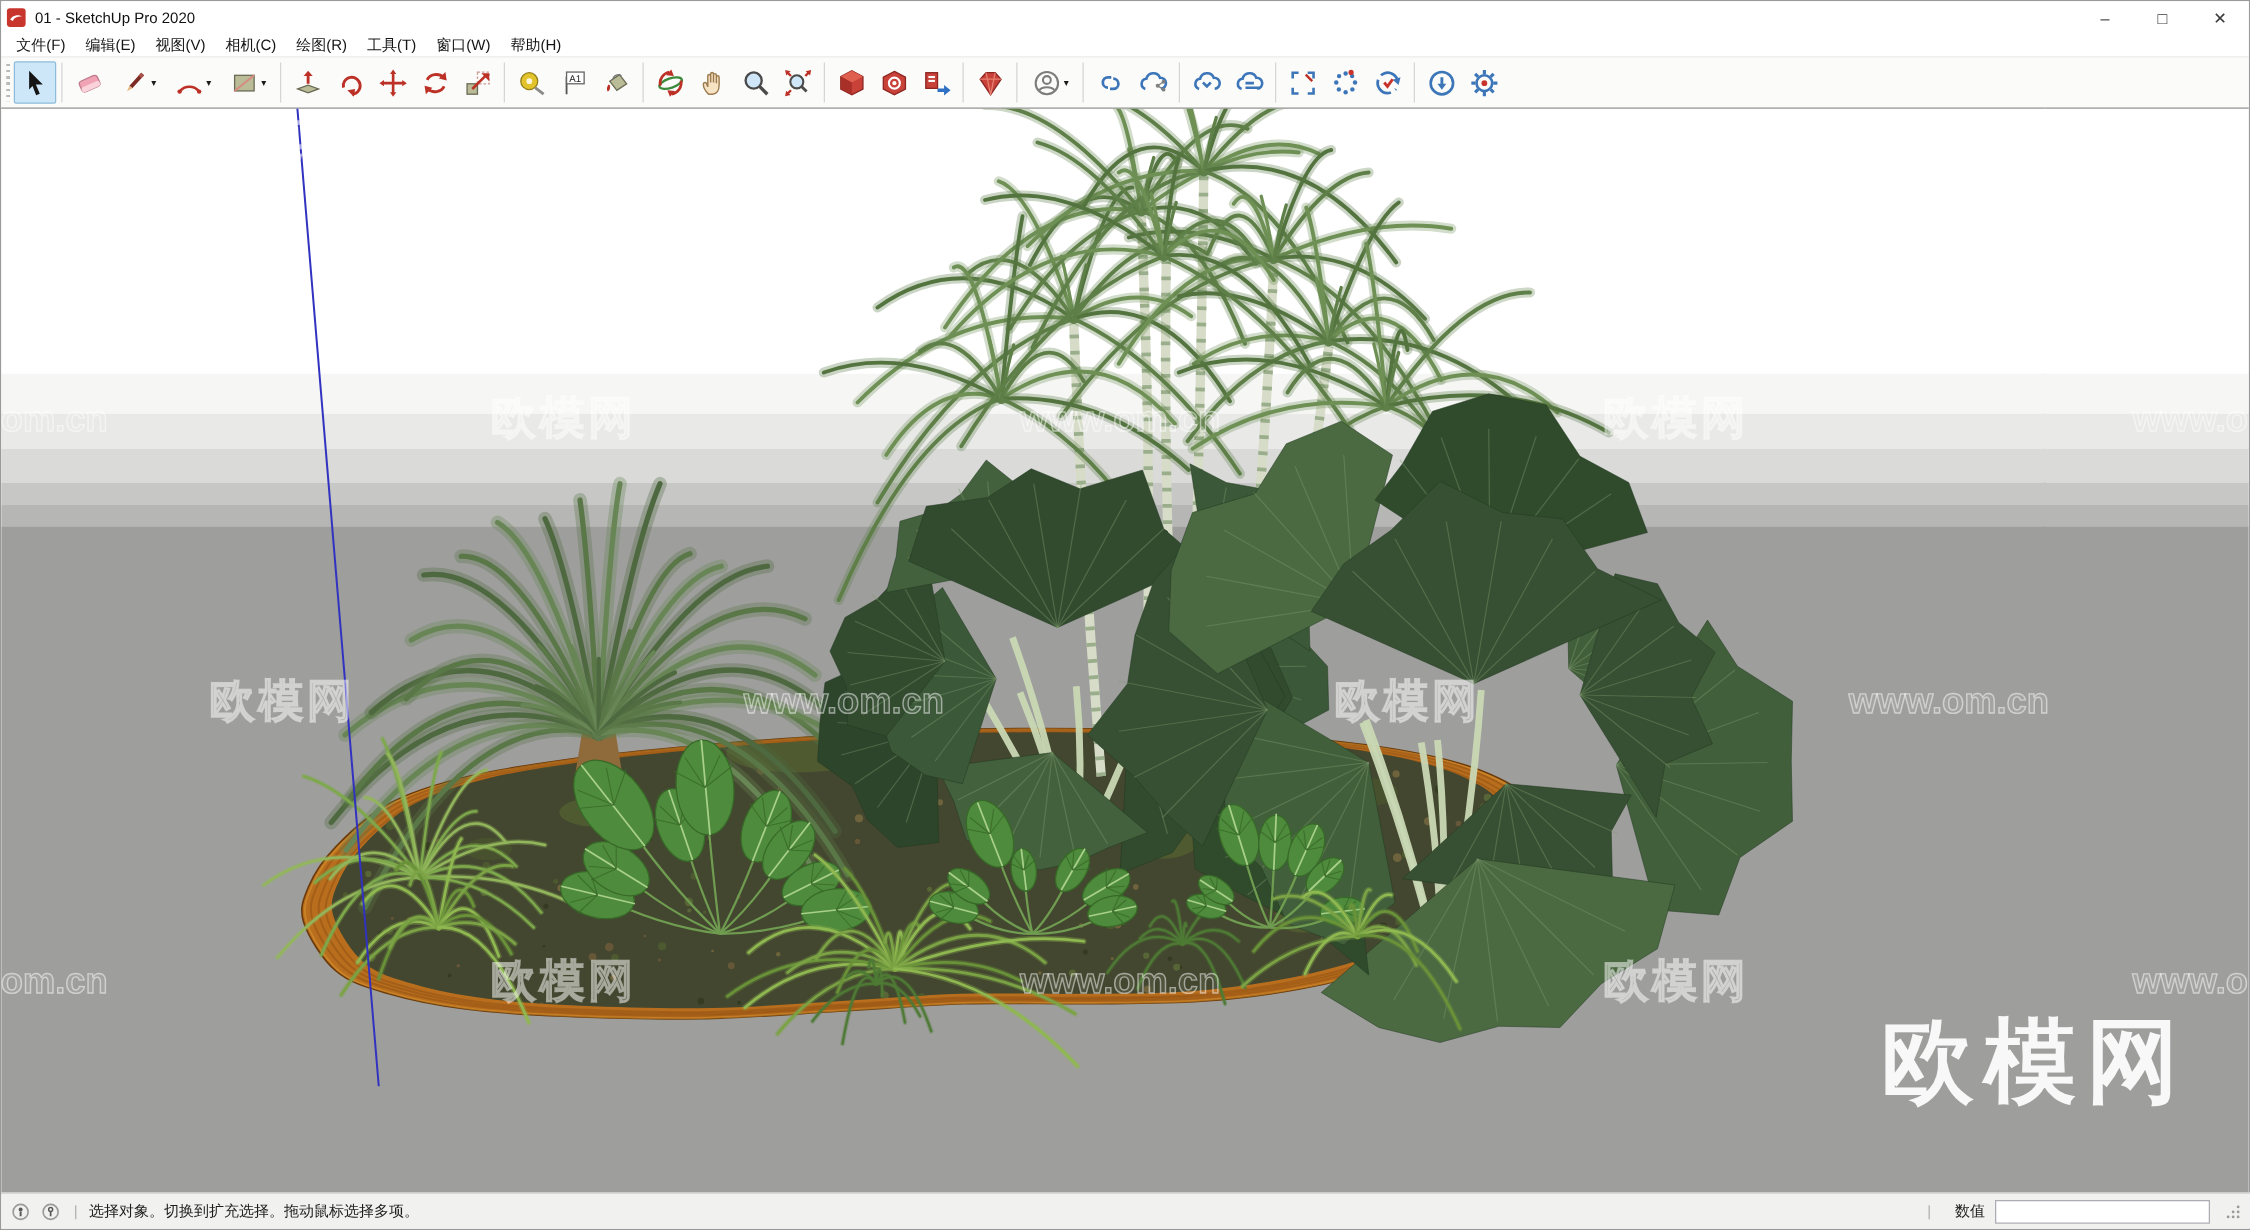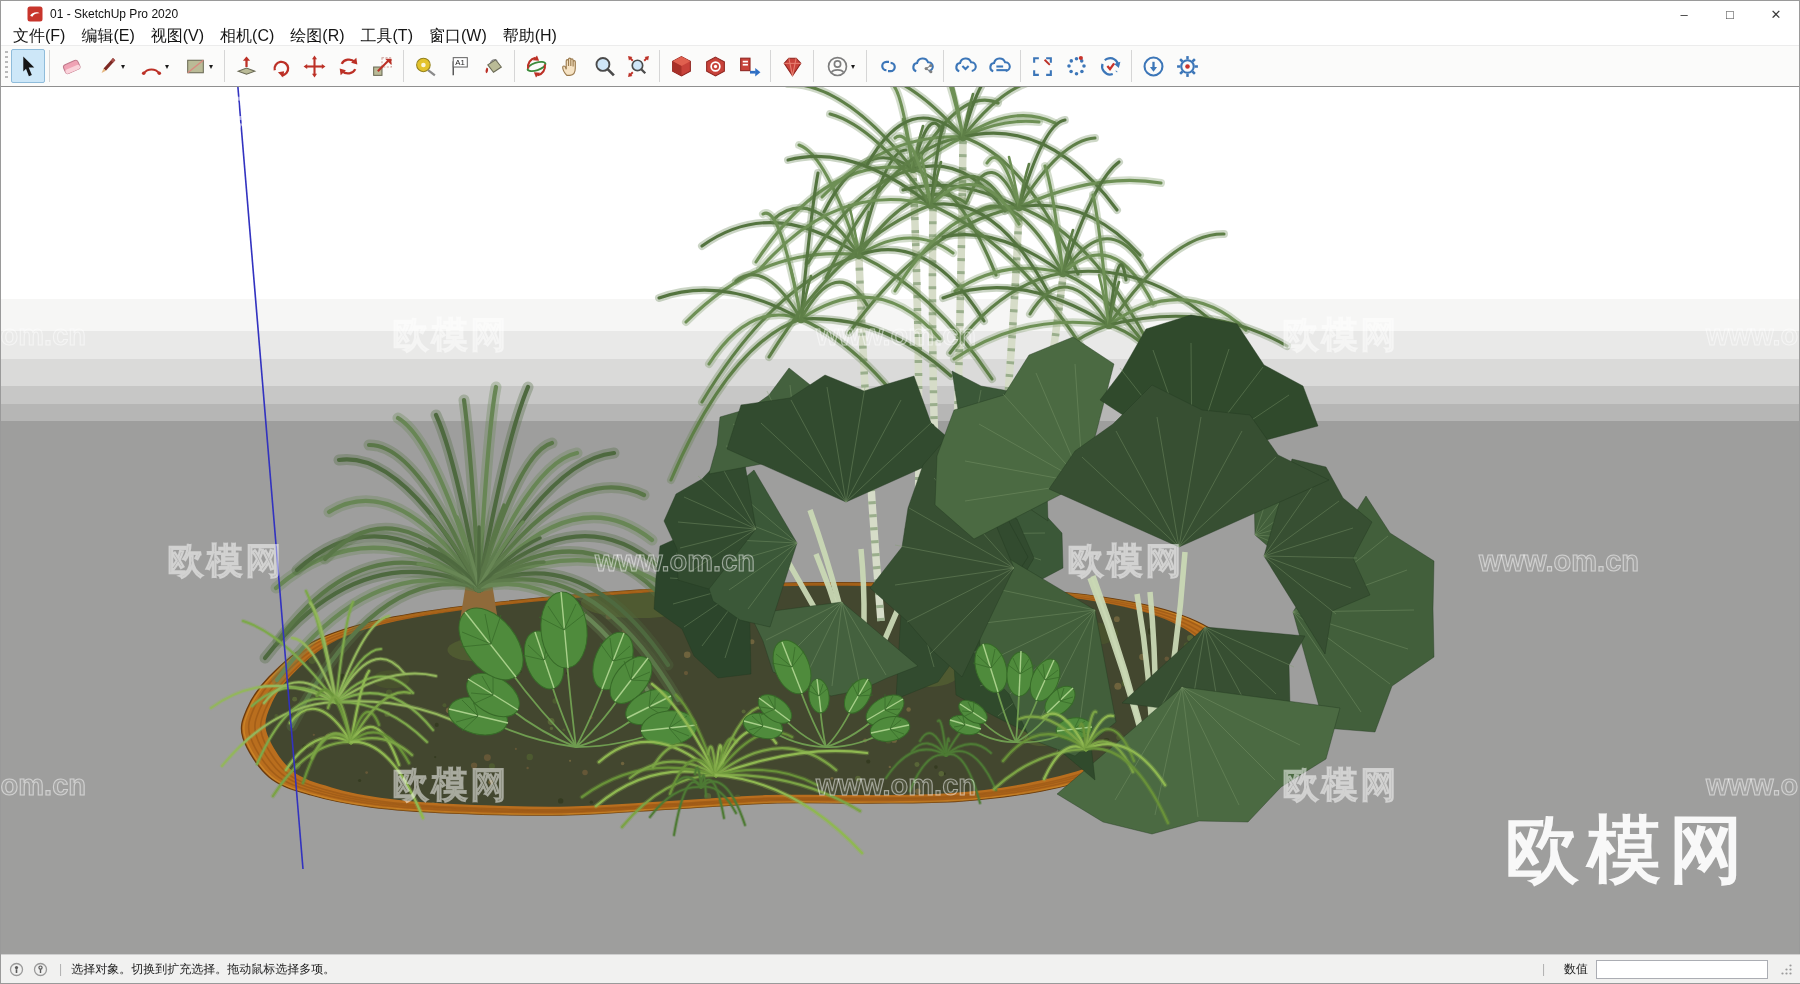--- a/index.html
+++ b/index.html
@@ -1,24 +1,24 @@
 <!DOCTYPE html>
 <html><head>
 <meta charset="utf-8">
 <style>
 *{margin:0;padding:0;box-sizing:border-box}
 html,body{width:1800px;height:984px;overflow:hidden;font-family:"Liberation Sans",sans-serif}
 .window{position:relative;width:1800px;height:984px;background:#fff;border:1px solid #9a9a9a}
 
-.titlebar{height:26px;display:flex;align-items:center;padding-left:26px;background:#fff}
+.titlebar{height:26px;display:flex;align-items:center;padding-left:4px;background:#fff}
 .titlebar .title{font-size:12px;color:#101010;margin-left:7px}
 .wincontrols{margin-left:auto;display:flex;height:26px}
 .wc{width:46px;height:26px;display:flex;align-items:center;justify-content:center;font-size:13px;color:#3a3a3a;cursor:default}
 
-.menubar{height:18px;display:flex;align-items:center;padding-left:4px;background:#fff;font-size:16px;color:#151515}
+.menubar{height:18px;display:flex;align-items:center;padding-left:4px;background:#fff;font-size:12px;color:#151515}
 .menuitem{padding:0 8px;height:18px;line-height:18px;cursor:default}
 
 .toolbar{height:42px;background:#fbfbfa;display:flex;align-items:center;padding-left:2px;border-bottom:1px solid #8f8f8f;border-top:1px solid #ececec}
 .tgrip{width:3px;height:30px;margin:0 3px 0 2px;background-image:repeating-linear-gradient(#b9b9b9 0 2px,transparent 2px 5px)}
 .tbtn{width:34px;height:34px;display:flex;align-items:center;justify-content:center;border-radius:2px;border:1px solid transparent}
 .tbtn.active{background:#cde7f8;border-color:#8fbcdb}
 .tbtn.wcaret{width:44px}
 .caret{font-size:8px;color:#1a1a1a;margin-left:1px}
 .tsep{width:1px;height:32px;background:#d6d6d6;margin:0 4px}
 

